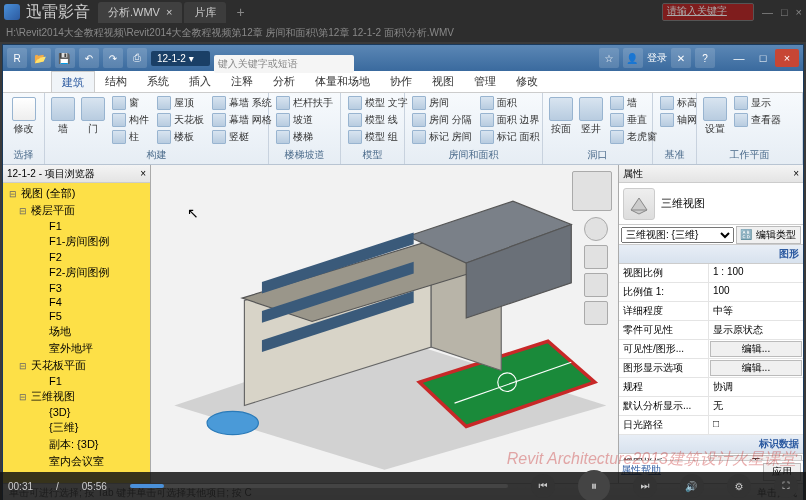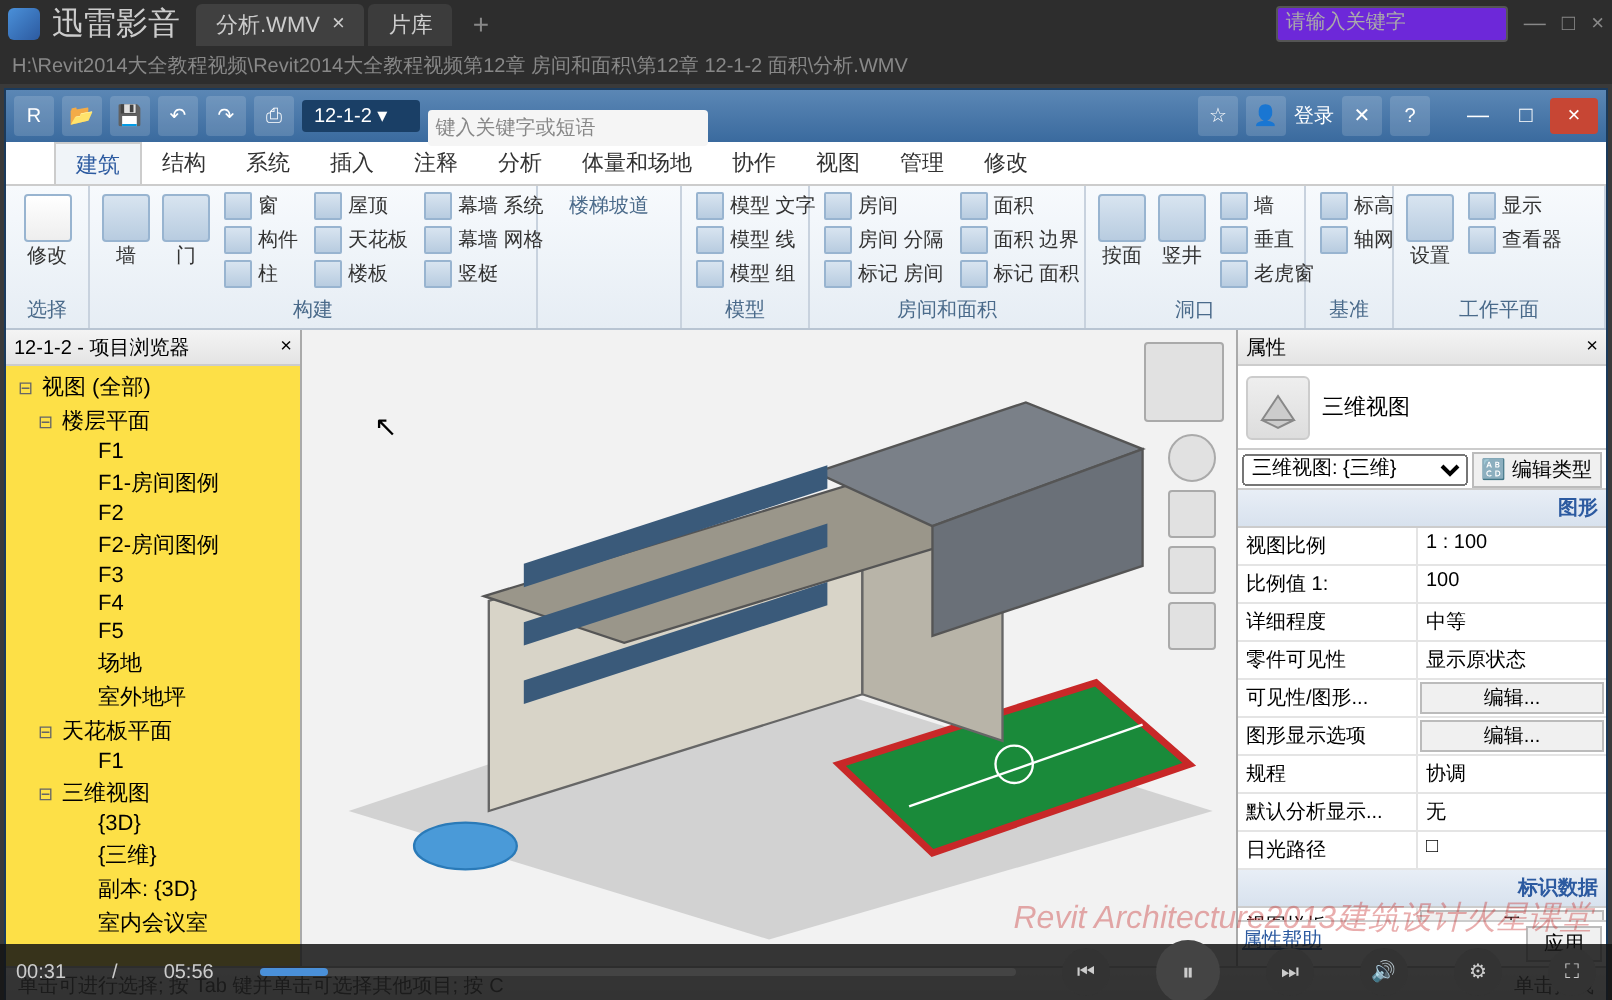--- a/index.html
+++ b/index.html
@@ -4,36 +4,36 @@
 <style>
 * { margin: 0; padding: 0; box-sizing: border-box; font-family: "Microsoft YaHei", sans-serif; }
 body { width: 806px; height: 500px; background: #3a3a3a; overflow: hidden; font-size: 11px; }
 .titlebar { height: 24px; background: #2d2d2d; display: flex; align-items: center; color: #ccc; padding: 0 4px; }
 .titlebar .app-icon { width: 16px; height: 16px; background: linear-gradient(135deg,#4a90d9,#2c5aa0); border-radius: 3px; margin-right: 6px; }
 .titlebar .app-name { font-size: 16px; margin-right: 8px; }
 .titlebar .tab { padding: 3px 10px; background: #3c3c3c; border-radius: 3px 3px 0 0; margin-right: 2px; font-size: 11px; display: flex; align-items: center; gap: 6px; }
 .titlebar .tab.active { background: #404040; }
 .titlebar .tab-add { padding: 2px 8px; color: #888; font-size: 14px; cursor: pointer; }
 .titlebar .spacer { flex: 1; }
-.titlebar .search { width: 116px; height: 18px; background: #6d28d9; border: 1px solid #555; border-radius: 2px; padding: 0 4px; font-size: 10px; color: #aaa; }
+.titlebar .search { width: 92px; height: 18px; background: #7f1d1d; border: 1px solid #555; border-radius: 2px; padding: 0 4px; font-size: 10px; color: #aaa; text-decoration: underline; }
 .titlebar .win-btns { display: flex; gap: 8px; margin-left: 8px; color: #888; }
 .breadcrumb { height: 18px; background: #2d2d2d; display: flex; align-items: center; padding: 0 6px; color: #888; font-size: 10px; }
 .app-frame { margin: 2px; border: 1px solid #1a3a5c; background: #e8e8e8; }
 .app-header { height: 26px; background: linear-gradient(#5b87b5,#3a6a9e); display: flex; align-items: center; padding: 0 4px; gap: 4px; }
 .qat-btn { width: 20px; height: 20px; background: rgba(255,255,255,0.15); border-radius: 2px; display: flex; align-items: center; justify-content: center; color: #fff; font-size: 10px; }
 .app-header .doc-combo { background: #1a3f66; color: #fff; padding: 2px 16px 2px 6px; border-radius: 2px; font-size: 10px; position: relative; }
 .app-header .search-box { flex: 0 0 140px; height: 18px; background: #f5f5f5; border-radius: 2px; padding: 0 4px; font-size: 10px; color: #888; display: flex; align-items: center; margin-top: 12px; }
 .app-header .spacer { flex: 1; }
 .app-header .right-group { display: flex; gap: 4px; align-items: center; }
 .app-header .win-ctrl { display: flex; margin-left: 8px; }
 .app-header .win-ctrl span { width: 24px; height: 18px; display: flex; align-items: center; justify-content: center; color: #fff; font-size: 11px; }
 .app-header .win-ctrl .close { background: #c74634; border-radius: 2px; }
 .ribbon-tabs { height: 22px; background: #fff; display: flex; border-bottom: 1px solid #ccc; padding-left: 24px; }
 .ribbon-tab { padding: 3px 10px; font-size: 11px; color: #333; cursor: pointer; }
-.ribbon-tab.active { background: #f0f4f8; border: 1px solid #ccc; border-bottom: none; color: #2c5aa0; }
+.ribbon-tab.active { background: #f0f4f8; border: 1px solid #ccc; border-bottom: none; color: #2c5aa0; margin-left: 24px; }
 .ribbon { height: 72px; background: linear-gradient(#f7fafd,#e6edf4); border-bottom: 1px solid #b8c4d2; display: flex; }
 .ribbon-panel { border-right: 1px solid #c8d2de; padding: 2px 4px; display: flex; flex-direction: column; }
 .ribbon-panel .panel-body { flex: 1; display: flex; gap: 2px; align-items: flex-start; }
 .ribbon-panel .panel-title { text-align: center; font-size: 10px; color: #4a6a8a; padding-top: 1px; }
 .big-btn { width: 36px; display: flex; flex-direction: column; align-items: center; gap: 2px; padding: 2px; cursor: pointer; }
 .big-btn .icon { width: 24px; height: 24px; background: linear-gradient(#d8e4f0,#b8cce0); border: 1px solid #98b4d0; border-radius: 2px; }
 .big-btn .label { font-size: 10px; color: #333; text-align: center; line-height: 1.1; }
 .small-btns { display: flex; flex-direction: column; gap: 1px; }
 .small-btn { display: flex; align-items: center; gap: 3px; padding: 1px 3px; cursor: pointer; }
 .small-btn .icon { width: 14px; height: 14px; background: linear-gradient(#d8e4f0,#b8cce0); border: 1px solid #98b4d0; border-radius: 1px; flex-shrink: 0; }
@@ -196,20 +196,36 @@
           <div class="small-btn">
               <div class="icon"></div>
               <span class="label">竖梃</span>
             </div>
         </div>
       </div>
       <div class="panel-title">构建</div>
     </div>
 
     <div class="ribbon-panel" style="width:72px">
+      <div class="panel-body">
+        <div class="small-btns">
+          <div class="small-btn">
+              <div class="icon"></div>
+              <span class="label">栏杆扶手</span>
+            </div>
+          <div class="small-btn">
+              <div class="icon"></div>
+              <span class="label">坡道</span>
+            </div>
+          <div class="small-btn">
+              <div class="icon"></div>
+              <span class="label">楼梯</span>
+            </div>
+        </div>
+      </div>
       <div class="panel-title">楼梯坡道</div>
     </div>
 
     <div class="ribbon-panel" style="width:64px">
       <div class="panel-body">
         <div class="small-btns">
           <div class="small-btn">
               <div class="icon"></div>
               <span class="label">模型 文字</span>
             </div>

